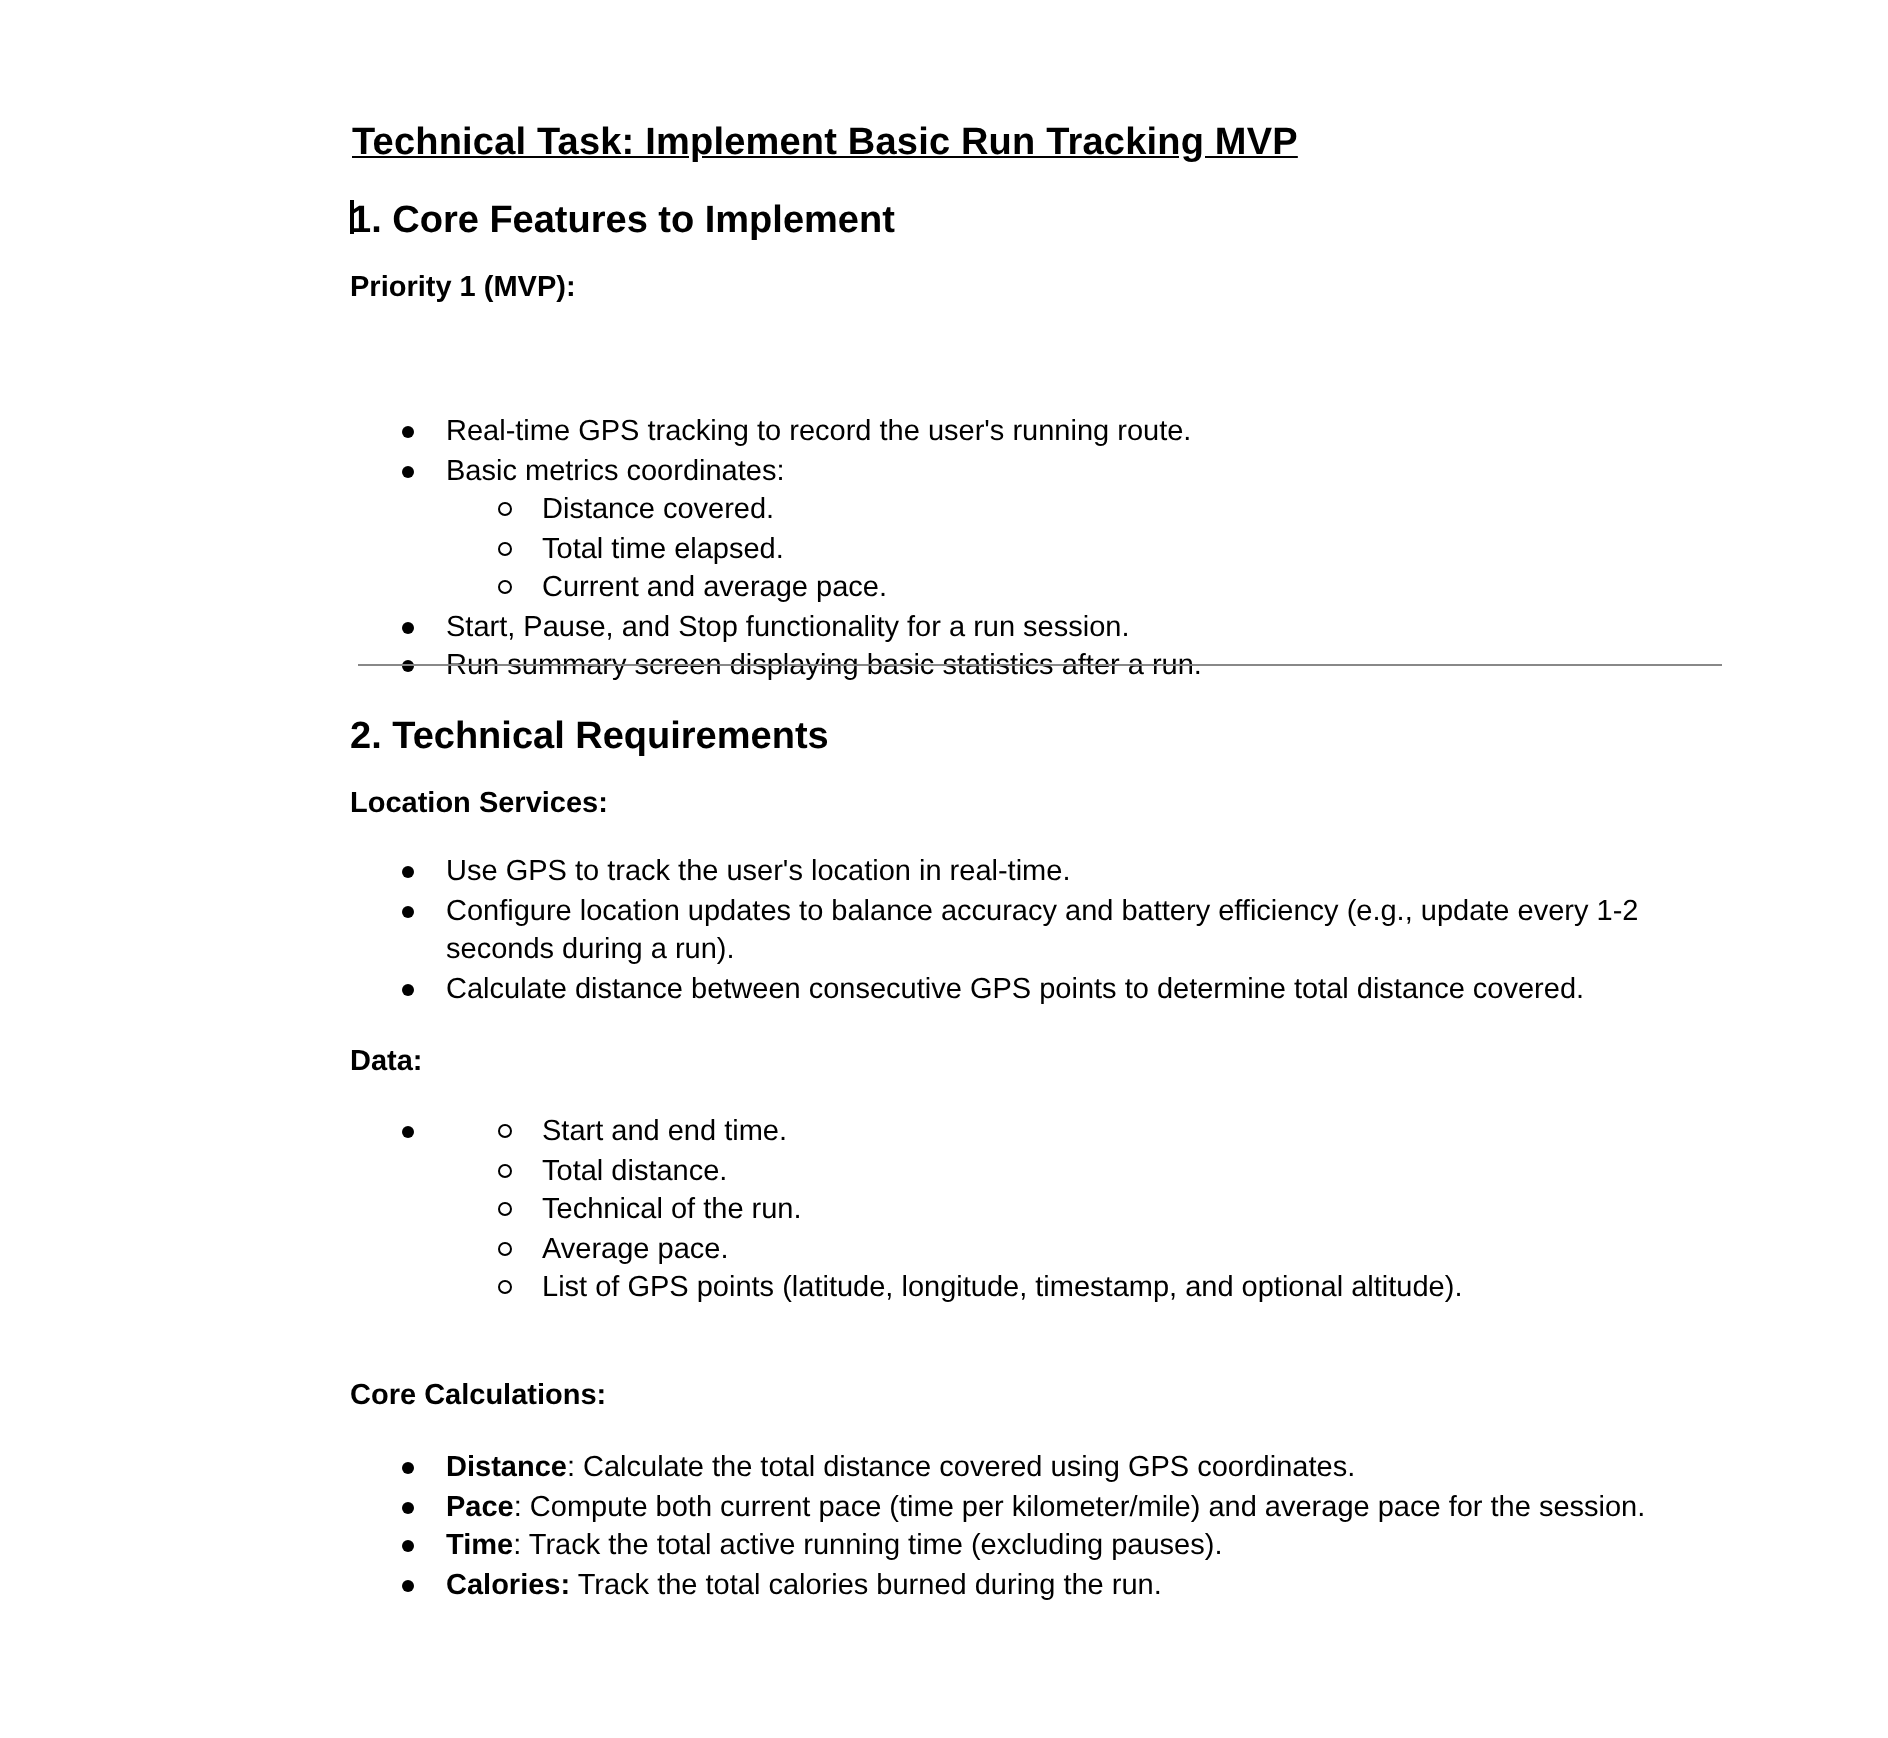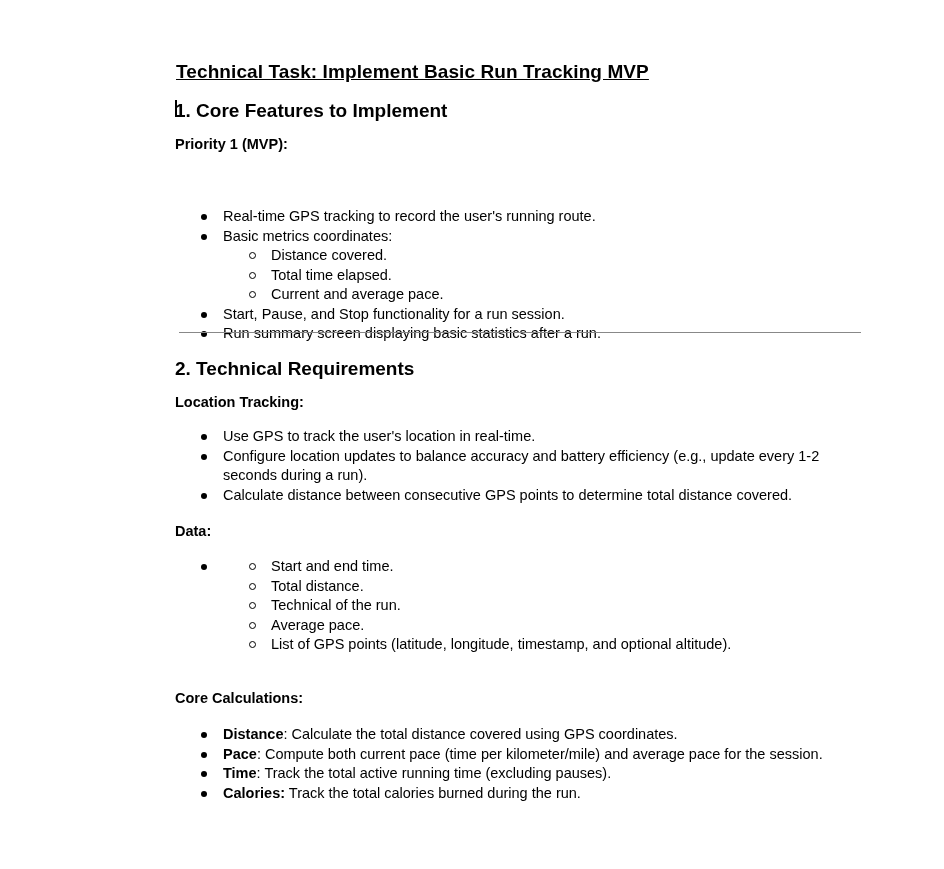--- a/index.html
+++ b/index.html
@@ -125,21 +125,21 @@
     <li class="sub"><span class="bullet"></span><span>Total time elapsed.</span></li>
     <li class="sub"><span class="bullet"></span><span>Current and average pace.</span></li>
     <li><span class="bullet"></span><span>Start, Pause, and Stop functionality for a run session.</span></li>
     <li><span class="bullet"></span><span>Run summary screen displaying basic statistics after a run.</span></li>
   </ul>
 
   <div class="hrule"></div>
 
   <div class="h2" style="top:358px;">2. Technical Requirements</div>
 
-  <div class="h3" style="top:394px;">Location Tracking:</div>
+  <div class="h3" style="top:394px;">Location Services:</div>
 
   <ul class="list" style="top:427px; width:670px;">
     <li><span class="bullet"></span><span>Use GPS to track the user's location in real-time.</span></li>
     <li><span class="bullet"></span><span>Configure location updates to balance accuracy and battery efficiency (e.g., update every 1-2 seconds during a run).</span></li>
     <li><span class="bullet"></span><span>Calculate distance between consecutive GPS points to determine total distance covered.</span></li>
   </ul>
 
   <div class="h3" style="top:523px;">Data:</div>
 
   <ul class="list" style="top:557px;">

